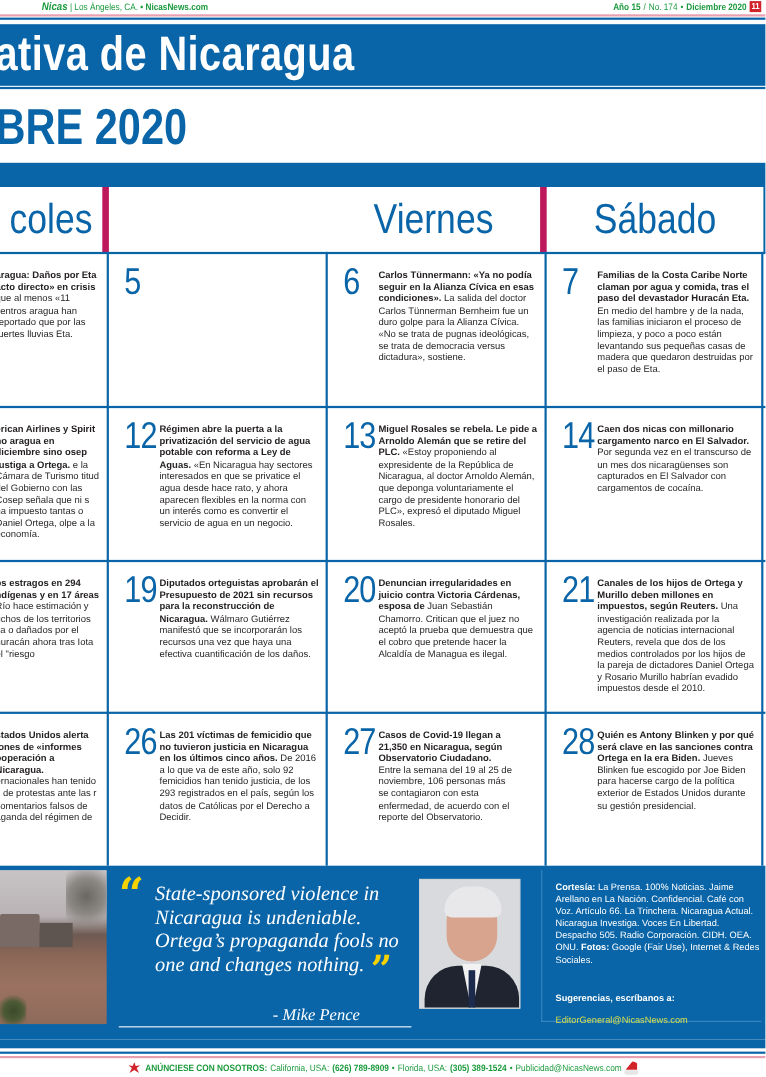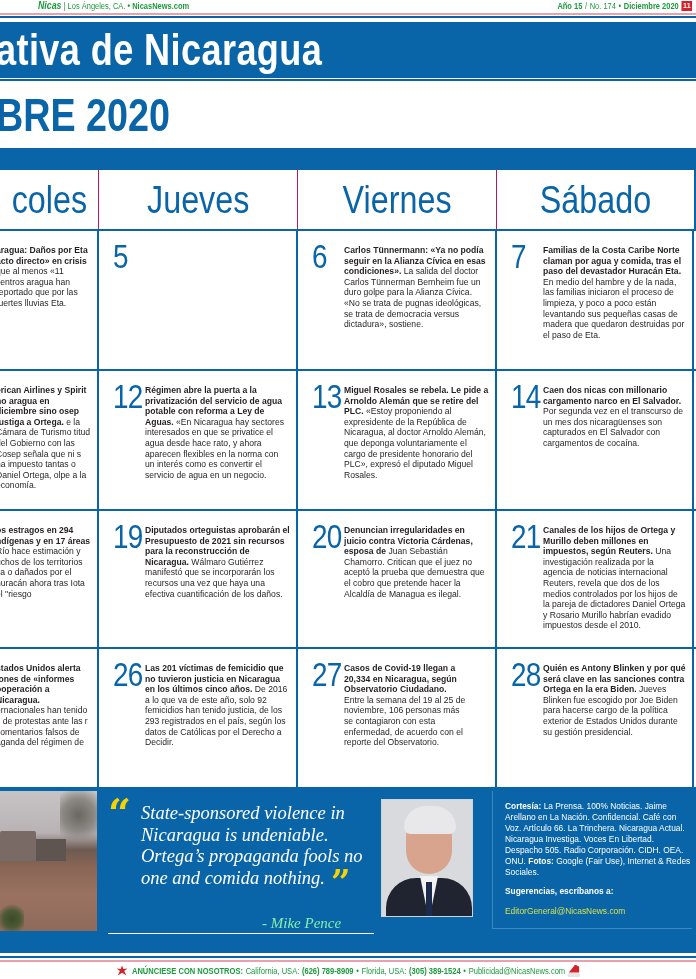--- a/index.html
+++ b/index.html
@@ -22,21 +22,21 @@
 
   
   .title-banner { left: 0; top: 22px; width: 696px; height: 56px; background: #0965a8; overflow: hidden; }
   .title-banner .txt { position: absolute; left: -4px; top: 6px; font-size: 44px; font-weight: bold; color: #ffffff; line-height: 44px; white-space: nowrap; transform: scaleX(0.82); transform-origin: left; letter-spacing: 0.5px; }
   .subtitle-band { left: 0; top: 82px; width: 696px; height: 80px; background: #ffffff; overflow: hidden; }
   .subtitle-band .txt { position: absolute; left: -4px; top: 10px; font-size: 46px; font-weight: bold; color: #0965a8; line-height: 46px; white-space: nowrap; transform: scaleX(0.82); transform-origin: left; }
   .blue-bar { left: 0; top: 148px; width: 696px; height: 22px; background: #0965a8; }
 
   
   .grid { left: 0; top: 170px; width: 696px; height: 617px; }
-  .day-head { position: absolute; top: 0; height: 60px; border-right: 1px solid #be185d; display: flex; align-items: center; justify-content: center; overflow: hidden; }
+  .day-head { position: absolute; top: 0; height: 60px; border-right: 6px solid #be185d; display: flex; align-items: center; justify-content: center; overflow: hidden; }
   .day-head span { font-size: 38px; color: #0965a8; line-height: 40px; white-space: nowrap; transform: scaleX(0.85); display: inline-block; }
   .row-line { position: absolute; left: 0; width: 696px; height: 2px; background: #0965a8; }
   .col-line { position: absolute; width: 2px; background: #0965a8; }
 
   .cell { position: absolute; overflow: hidden; }
   .cell .num { position: absolute; left: 14px; top: 8px; font-size: 34px; color: #0965a8; line-height: 34px; transform: scaleX(0.82); transform-origin: left; letter-spacing: -1px; }
   .cell .body { position: absolute; left: 46px; top: 14px; right: 6px; font-size: 8.6px; line-height: 10.6px; color: #231f20; }
   .cell .body .hl { font-weight: bold; display: inline; }
   .cell.partial .body { left: -4px; right: 6px; }
 
@@ -46,34 +46,34 @@
     background: linear-gradient(180deg, #c8c4c6 0%, #b8b2b4 30%, #6e5a52 42%, #8a6656 55%, #9b7262 75%, #8e6a5a 100%); }
   .flood-photo .bldg { position: absolute; left: 0; top: 40px; width: 36px; height: 30px; background: #7a6a66; border-radius: 2px; }
   .flood-photo .bldg2 { position: absolute; left: 36px; top: 48px; width: 30px; height: 22px; background: #5e5450; }
   .flood-photo .tree { position: absolute; left: 60px; top: 0; width: 37px; height: 60px; background: radial-gradient(circle at 50% 40%, #6a6660 0%, #8c8884 40%, transparent 70%); }
   .flood-photo .palm { position: absolute; left: 0; top: 110px; width: 24px; height: 30px; background: radial-gradient(circle at 50% 60%, #3a4a2a 0%, #4d5a36 40%, transparent 70%); }
 
   .quote { position: absolute; left: 108px; top: 12px; width: 270px; }
   .quote .open { position: absolute; left: 0; top: -6px; font-family: "DejaVu Serif", serif; font-size: 40px; font-weight: bold; color: #f6d300; line-height: 40px; }
   .quote .text { position: absolute; left: 33px; top: 4px; width: 240px; font-family: "Liberation Serif", serif; font-style: italic; font-size: 18.5px; line-height: 21.5px; color: #ffffff; }
   .quote .close { font-family: "DejaVu Serif", serif; font-size: 34px; font-weight: bold; color: #f6d300; line-height: 18px; font-style: normal; vertical-align: -10px; margin-left: 6px; }
-  .quote .author { position: absolute; left: 154px; top: 116px; font-family: "Liberation Serif", serif; font-style: italic; font-size: 15px; color: #86efac; white-space: nowrap; }
+  .quote .author { position: absolute; left: 140px; top: 116px; font-family: "Liberation Serif", serif; font-style: italic; font-size: 15px; color: #ffffff; white-space: nowrap; }
   .quote-rule { position: absolute; left: 108px; top: 146px; width: 266px; height: 1px; background: #ffffff; }
 
   .pence-photo { position: absolute; left: 381px; top: 12px; width: 92px; height: 118px; background: #d8dadd; overflow: hidden; border: 1px solid #cfd3d6; }
   .pence-photo .hair { position: absolute; left: 22px; top: 6px; width: 52px; height: 28px; border-radius: 26px 26px 8px 8px; background: #e8e8ea; }
   .pence-photo .face { position: absolute; left: 24px; top: 16px; width: 46px; height: 58px; border-radius: 22px 22px 24px 24px; background: #d9a48e; }
   .pence-photo .suit { position: absolute; left: 4px; top: 78px; width: 86px; height: 44px; border-radius: 30px 30px 0 0; background: #1f2430; }
   .pence-photo .shirt { position: absolute; left: 38px; top: 76px; width: 18px; height: 44px; background: #f2f2f2; clip-path: polygon(0 0, 100% 0, 50% 100%); }
   .pence-photo .tie { position: absolute; left: 44px; top: 82px; width: 6px; height: 38px; background: #1c2a4c; }
 
   .credits-box { position: absolute; left: 492px; top: 4px; width: 200px; height: 138px; border-left: 1px solid #3a88c4; border-bottom: 1px solid #3a88c4; }
   .credits { position: absolute; left: 505px; top: 14px; width: 186px; font-size: 8.4px; line-height: 11px; color: #ffffff; }
   .credits b { font-weight: bold; }
-  .credits .sug { margin-top: 8px; font-weight: bold; }
+  .credits .sug { margin-top: 24px; font-weight: bold; }
   .credits .email { margin-top: 9px; color: #d7e04a; }
 
   
   .footer-stripe { left: 0; top: 945px; width: 696px; height: 8px; background: #0965a8; }
   .footer { left: 0; top: 962px; width: 696px; height: 17px; display: flex; align-items: center; justify-content: center; }
   .footer .inner { font-size: 8.4px; color: #1a9a3c; white-space: nowrap; transform: scaleX(0.9); display: flex; align-items: center; gap: 3px; }
   .footer .inner b { font-weight: bold; }
   .poinsettia { display: inline-block; width: 16px; height: 12px; position: relative; }
   .poinsettia::before { content: ""; position: absolute; left: 2px; top: 1px; width: 12px; height: 10px; background: #d2232a; clip-path: polygon(50% 0, 62% 35%, 100% 30%, 70% 55%, 90% 100%, 50% 72%, 10% 100%, 30% 55%, 0 30%, 38% 35%); }
   .santa-hat { display: inline-block; width: 14px; height: 12px; position: relative; }
@@ -109,23 +109,20 @@
 <div class="line-blue" style="top:79px; height:2px;"></div>
 <div class="abs subtitle-band">
   <div class="txt">BRE 2020</div>
 </div>
 <div class="abs blue-bar"></div>
 
 <div class="abs grid">
   <div class="day-head" style="left:0; width:99px;">
       <span>coles</span>
     </div>
-  <div class="day-head" style="left:99px; width:199px;">
-      <span>Jueves</span>
-    </div>
   <div class="day-head" style="left:298px; width:199px;">
       <span>Viernes</span>
     </div>
   <div class="day-head" style="left:497px; width:199px; border-right:2px solid #0965a8;">
       <span>Sábado</span>
     </div>
 
   <div class="row-line" style="top:59px;"></div>
   <div class="row-line" style="top:199px;"></div>
   <div class="row-line" style="top:339px;"></div>
@@ -185,39 +182,39 @@
 
   <div class="cell partial" style="left:0; top:479px; width:97px; height:138px;">
     <div class="body"><span class="hl">stados Unidos alerta iones de «informes ooperación a Nicaragua.</span> <span>ernacionales han tenido s de protestas ante las r comentarios falsos de aganda del régimen de</span></div>
   </div>
   <div class="cell" style="left:99px; top:479px; width:197px; height:138px;">
     <div class="num">26</div>
     <div class="body"><span class="hl">Las 201 víctimas de femicidio que no tuvieron justicia en Nicaragua en los últimos cinco años.</span> <span>De 2016 a lo que va de este año, solo 92 femicidios han tenido justicia, de los 293 registrados en el país, según los datos de Católicas por el Derecho a Decidir.</span></div>
   </div>
   <div class="cell" style="left:298px; top:479px; width:175px; height:138px;">
     <div class="num">27</div>
-    <div class="body"><span class="hl">Casos de Covid-19 llegan a 20,334 en Nicaragua, según Observatorio Ciudadano.</span> <span>Entre la semana del 19 al 25 de noviembre, 106 personas más se contagiaron con esta enfermedad, de acuerdo con el reporte del Observatorio.</span></div>
+    <div class="body"><span class="hl">Casos de Covid-19 llegan a 21,350 en Nicaragua, según Observatorio Ciudadano.</span> <span>Entre la semana del 19 al 25 de noviembre, 106 personas más se contagiaron con esta enfermedad, de acuerdo con el reporte del Observatorio.</span></div>
   </div>
   <div class="cell" style="left:497px; top:479px; width:195px; height:138px;">
     <div class="num">28</div>
     <div class="body"><span class="hl">Quién es Antony Blinken y por qué será clave en las sanciones contra Ortega en la era Biden.</span> <span>Jueves Blinken fue escogido por Joe Biden para hacerse cargo de la política exterior de Estados Unidos durante su gestión presidencial.</span></div>
   </div>
 </div>
 
 <div class="abs bottom">
   <div class="flood-photo">
     <div class="tree"></div>
     <div class="bldg"></div>
     <div class="bldg2"></div>
     <div class="palm"></div>
   </div>
 
   <div class="quote">
     <span class="open">“</span>
-    <div class="text"><span>State-sponsored violence in Nicaragua is undeniable. Ortega’s propaganda fools no one and comida nothing.</span><span class="close">”</span></div>
+    <div class="text"><span>State-sponsored violence in Nicaragua is undeniable. Ortega’s propaganda fools no one and changes nothing.</span><span class="close">”</span></div>
     <div class="author">-  Mike Pence</div>
   </div>
   <div class="quote-rule"></div>
 
   <div class="pence-photo">
     <div class="suit"></div>
     <div class="shirt"></div>
     <div class="tie"></div>
     <div class="face"></div>
     <div class="hair"></div>

